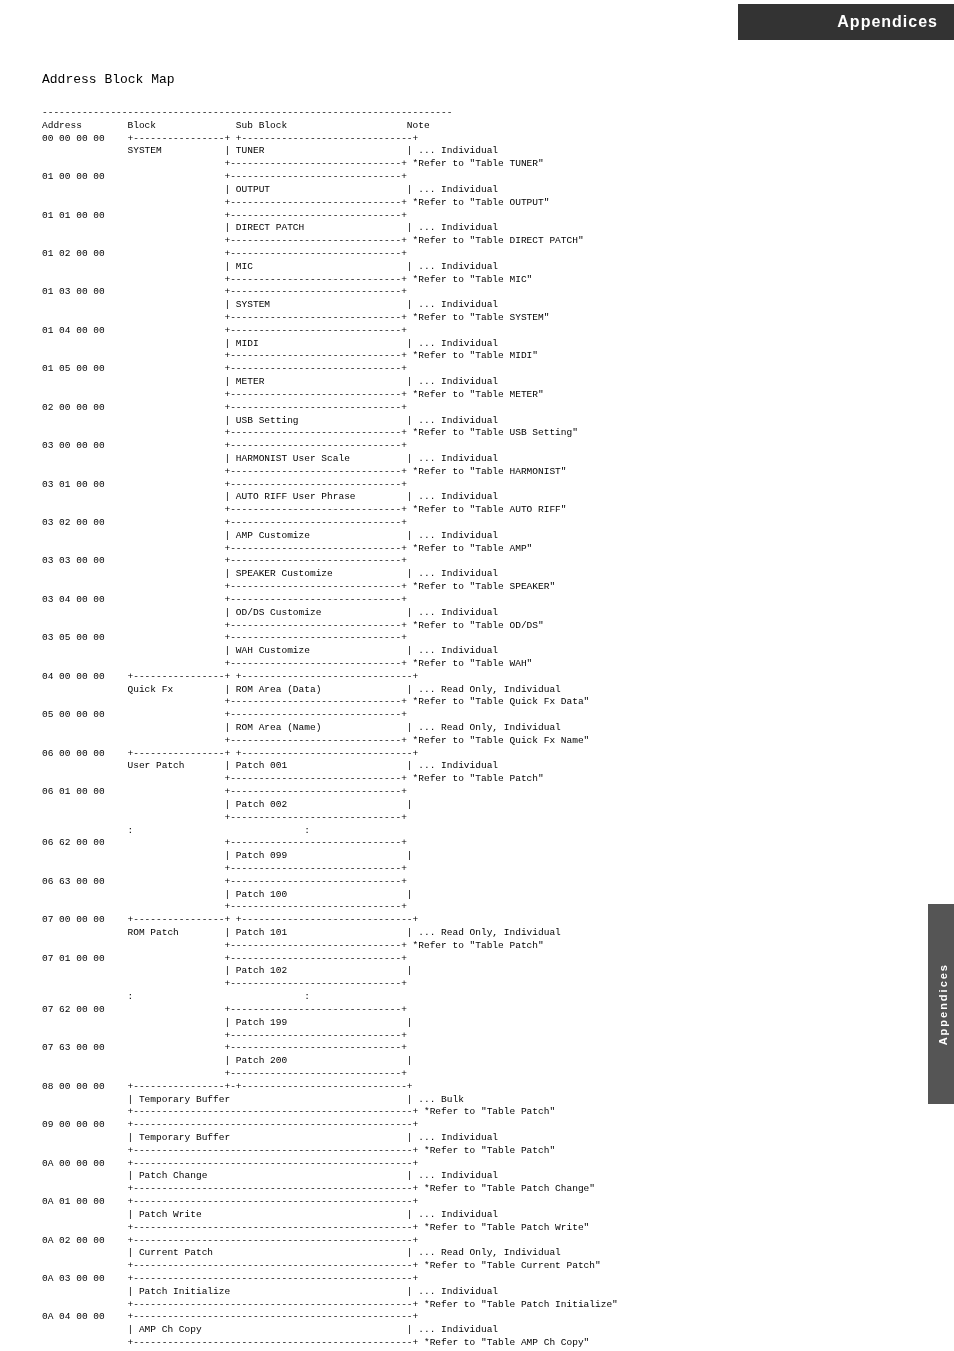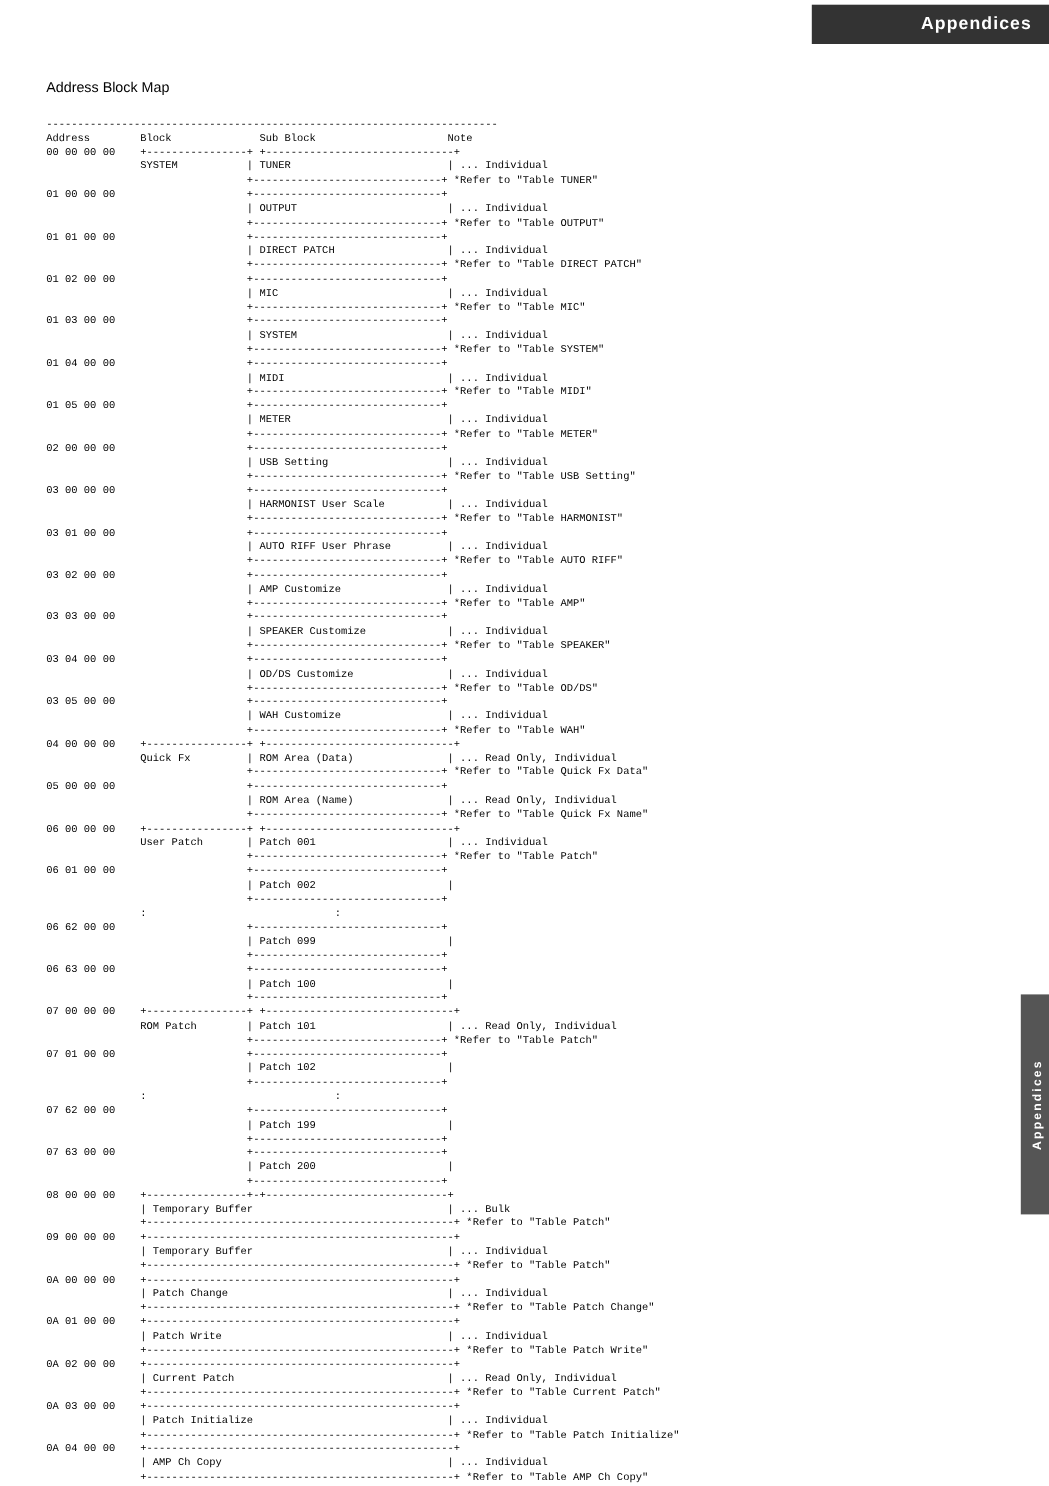--- a/index.html
+++ b/index.html
@@ -57,21 +57,21 @@
       letter-spacing: 2px;
     }
 
     
     .main-content {
       padding: 50px 30px 30px 30px;
       margin-right: 35px;
     }
 
     .section-title {
-      font-family: Liberation Sans, sans-serif;
+      font-family: Liberation Mono, monospace;
       font-size: 13px;
       font-weight: normal;
       margin-bottom: 12px;
       margin-top: 10px;
     }
 
     .table-container {
       font-family: 'Courier New', Courier, monospace;
       font-size: 9.5px;
       line-height: 1.35;

